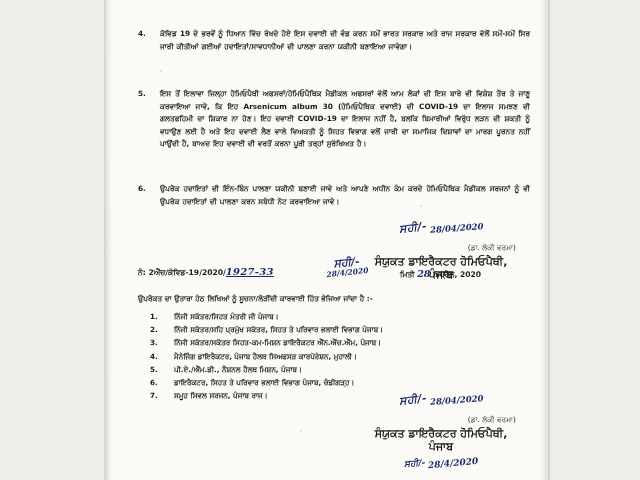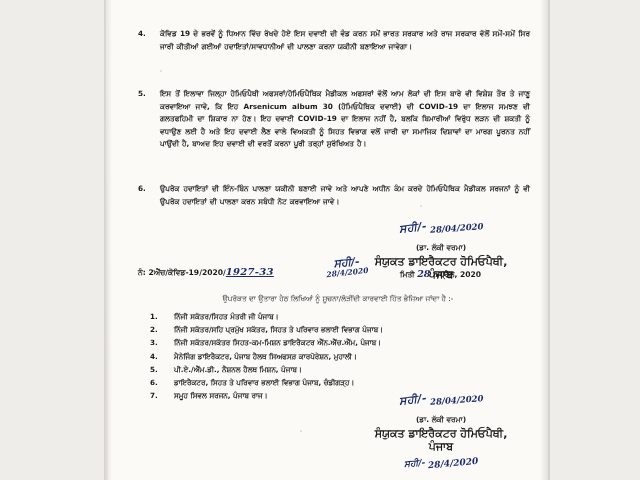--- a/index.html
+++ b/index.html
@@ -100,21 +100,22 @@
     font-size: 8.5px;
     font-style: italic;
     color: #1a2a6b;
     display: inline-block;
     transform: rotate(-4deg);
     margin-top: -2px;
   }
   .sig-name {
     font-size: 7.4px;
     margin-top: 6px;
-    font-weight: bold;
+    font-weight: normal;
+    text-align: right;
   }
   .sig-desig {
     font-size: 11px;
     margin-top: 2px;
     font-weight: bold;
   }
 
   .refline {
     position: absolute;
     left: 30px; top: 266px;
@@ -154,22 +155,21 @@
     font-style: italic;
     color: #1a2a6b;
     font-size: 9.5px;
   }
 
   .fwd {
     position: absolute;
     left: 30px; top: 293px;
     width: 400px;
     font-size: 7.3px;
-    font-weight: normal;
-    text-align: center;
+    font-weight: bold;
   }
   .list {
     position: absolute;
     left: 42px; top: 310px;
     width: 390px;
   }
   .li {
     display: flex;
     align-items: flex-start;
     font-size: 7.2px;

